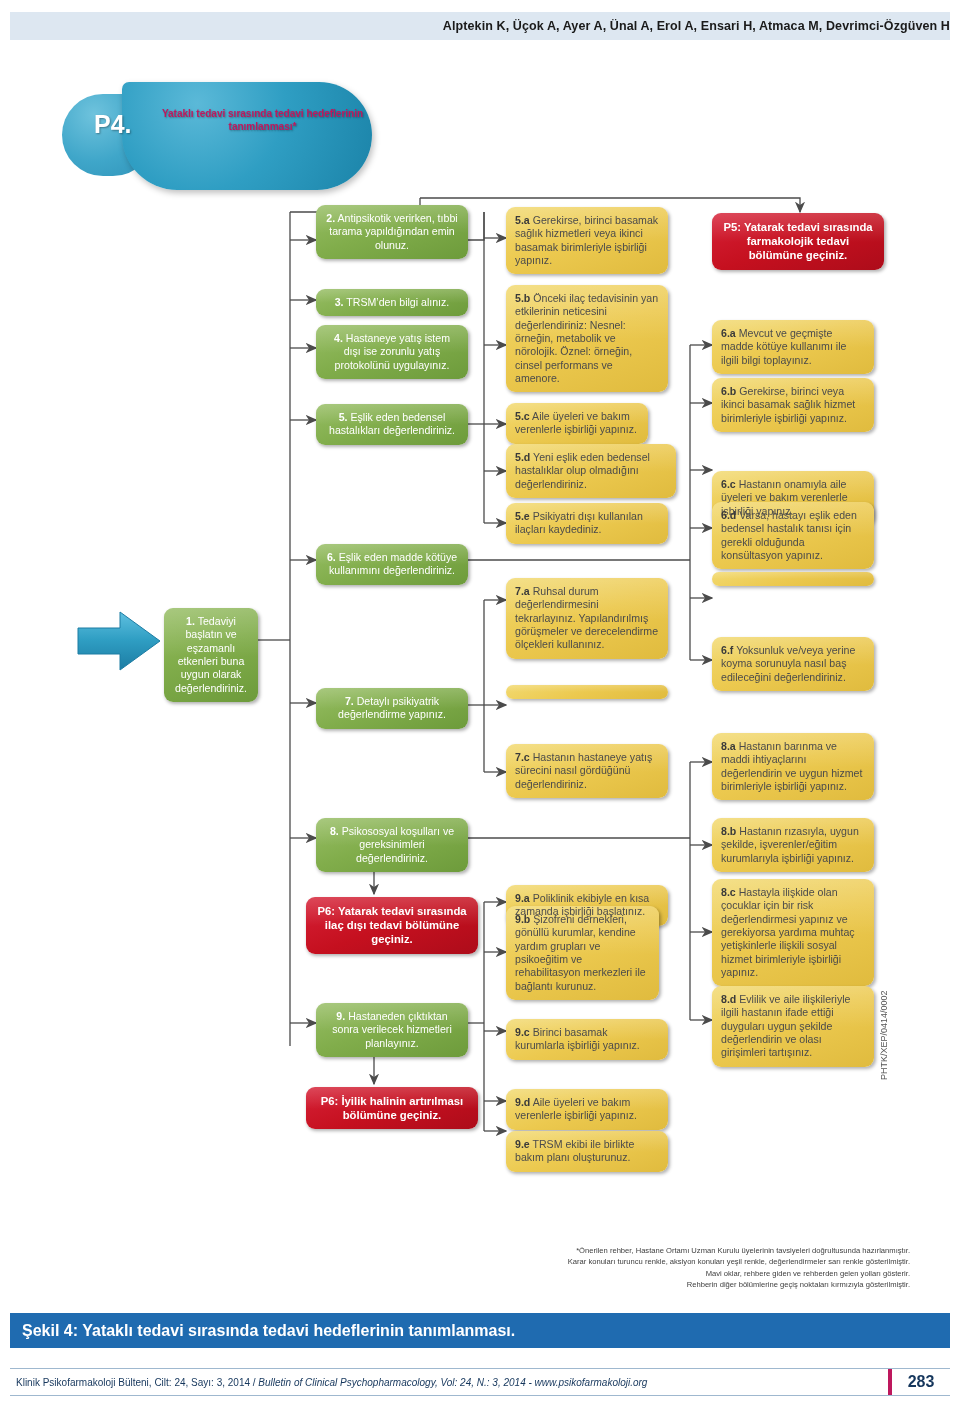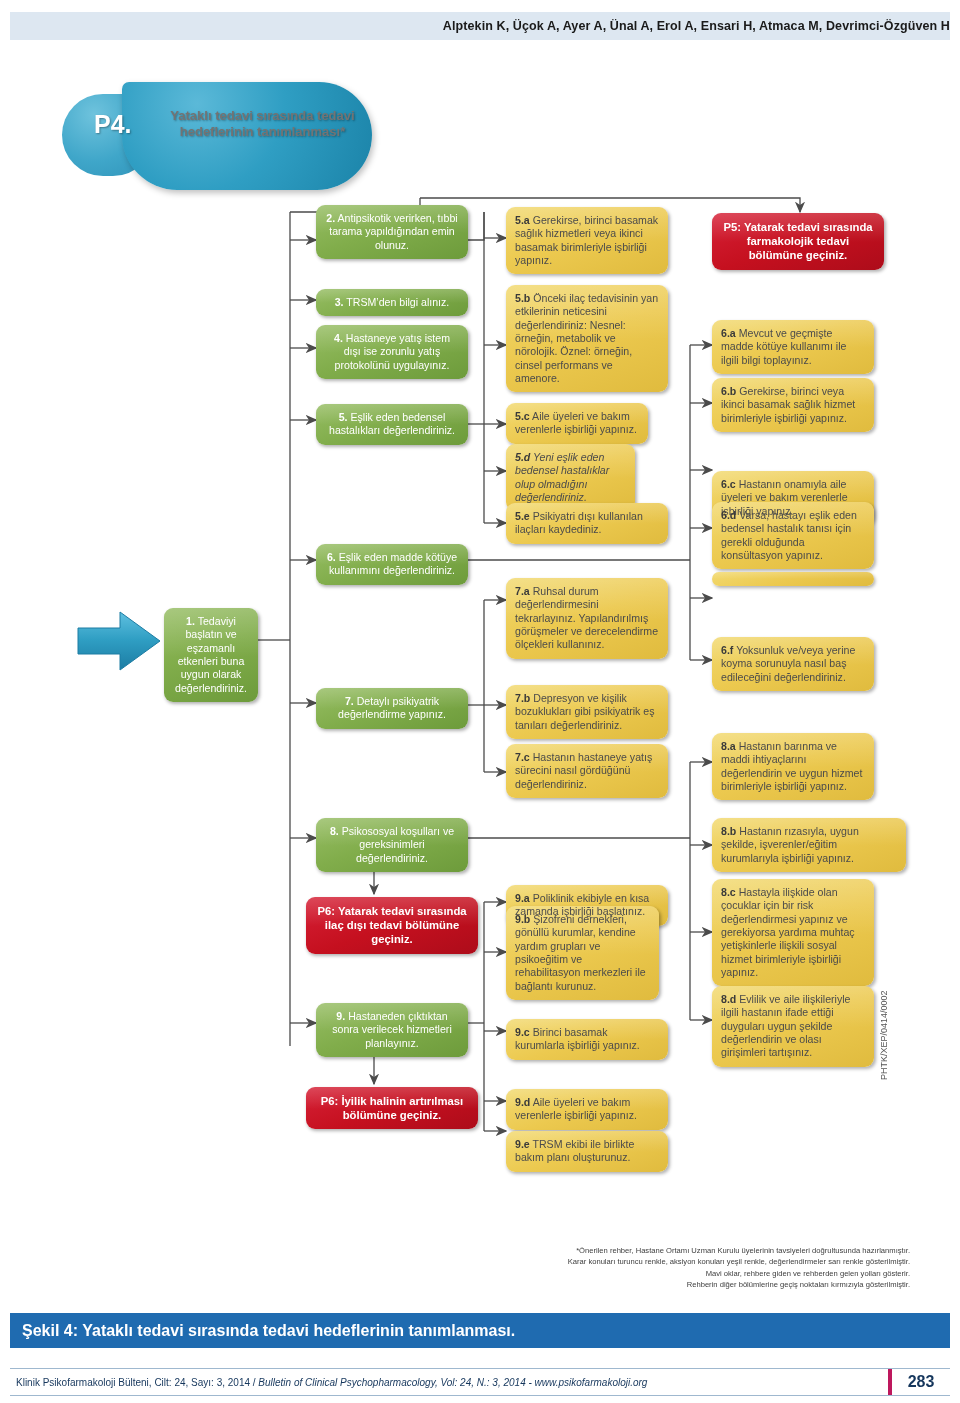--- a/index.html
+++ b/index.html
@@ -36,21 +36,21 @@
     border-radius: 16px 120px 125px 125px;
     box-shadow: 2px 3px 6px rgba(0,0,0,.25);
   }
   #p4-code {
     position:absolute; left:32px; top:28px; z-index:4;
     color:#ffffff; font-weight:bold; font-size:25px;
     text-shadow:1px 1px 2px rgba(0,0,0,.35);
   }
   #p4-title {
     position:absolute; left:98px; top:26px; width:205px; z-index:4;
-    color:#737373; font-weight:bold; font-size:13px; line-height:1.26;
+    color:#be185d; font-weight:bold; font-size:10px; line-height:1.26;
     text-align:center; text-shadow:1px 1px 2px rgba(0,0,0,.35);
   }
 
   
   #connectors { position:absolute; left:0; top:0; width:960px; height:1403px; pointer-events:none; }
 
   
   .node {
     position:absolute;
     border-radius:9px;
@@ -280,38 +280,37 @@
 <div class="node yellow" style="left:506px; top:285px; width:162px;">
   <span class="glare"></span>
   <div class="body"><b>5.b</b><span> Önceki ilaç tedavisinin yan etkilerinin neticesini değerlendiriniz: Nesnel: örneğin, metabolik ve nörolojik. Öznel: örneğin, cinsel performans ve amenore.</span></div>
 </div>
 
 <div class="node yellow" style="left:506px; top:403px; width:142px;">
   <span class="glare"></span>
   <div class="body"><b>5.c</b><span> Aile üyeleri ve bakım verenlerle işbirliği yapınız.</span></div>
 </div>
 
-<div class="node yellow" style="left:506px; top:444px; width:129px;font-style:italic;">
+<div class="node yellow" style="left:506px; top:444px; width:170px;">
   <span class="glare"></span>
   <div class="body"><b>5.d</b><span> Yeni eşlik eden bedensel hastalıklar olup olmadığını değerlendiriniz.</span></div>
 </div>
 
 <div class="node yellow" style="left:506px; top:503px; width:162px;">
   <span class="glare"></span>
   <div class="body"><b>5.e</b><span> Psikiyatri dışı kullanılan ilaçları kaydediniz.</span></div>
 </div>
 
 <div class="node yellow" style="left:506px; top:578px; width:162px;">
   <span class="glare"></span>
   <div class="body"><b>7.a</b><span> Ruhsal durum değerlendirmesini tekrarlayınız. Yapılandırılmış görüşmeler ve derecelendirme ölçekleri kullanınız.</span></div>
 </div>
 
 <div class="node yellow" style="left:506px; top:685px; width:162px;">
   <span class="glare"></span>
-  <div class="body"><b>7.b</b><span> Depresyon ve kişilik bozuklukları gibi psikiyatrik eş tanıları değerlendiriniz.</span></div>
 </div>
 
 <div class="node yellow" style="left:506px; top:744px; width:162px;">
   <span class="glare"></span>
   <div class="body"><b>7.c</b><span> Hastanın hastaneye yatış sürecini nasıl gördüğünü değerlendiriniz.</span></div>
 </div>
 
 <div class="node yellow" style="left:506px; top:885px; width:162px;">
   <span class="glare"></span>
   <div class="body"><b>9.a</b><span> Poliklinik ekibiyle en kısa zamanda işbirliği başlatınız.</span></div>
@@ -364,21 +363,21 @@
 <div class="node yellow" style="left:712px; top:637px; width:162px;">
   <span class="glare"></span>
   <div class="body"><b>6.f</b><span> Yoksunluk ve/veya yerine koyma sorunuyla nasıl baş edileceğini değerlendiriniz.</span></div>
 </div>
 
 <div class="node yellow" style="left:712px; top:733px; width:162px;">
   <span class="glare"></span>
   <div class="body"><b>8.a</b><span> Hastanın barınma ve maddi ihtiyaçlarını değerlendirin ve uygun hizmet birimleriyle işbirliği yapınız.</span></div>
 </div>
 
-<div class="node yellow" style="left:712px; top:818px; width:194px;">
+<div class="node yellow" style="left:712px; top:818px; width:162px;">
   <span class="glare"></span>
   <div class="body"><b>8.b</b><span> Hastanın rızasıyla, uygun şekilde, işverenler/eğitim kurumlarıyla işbirliği yapınız.</span></div>
 </div>
 
 <div class="node yellow" style="left:712px; top:879px; width:162px;">
   <span class="glare"></span>
   <div class="body"><b>8.c</b><span> Hastayla ilişkide olan çocuklar için bir risk değerlendirmesi yapınız ve gerekiyorsa yardıma muhtaç yetişkinlerle ilişkili sosyal hizmet birimleriyle işbirliği yapınız.</span></div>
 </div>
 
 <div class="node yellow" style="left:712px; top:986px; width:162px;">

